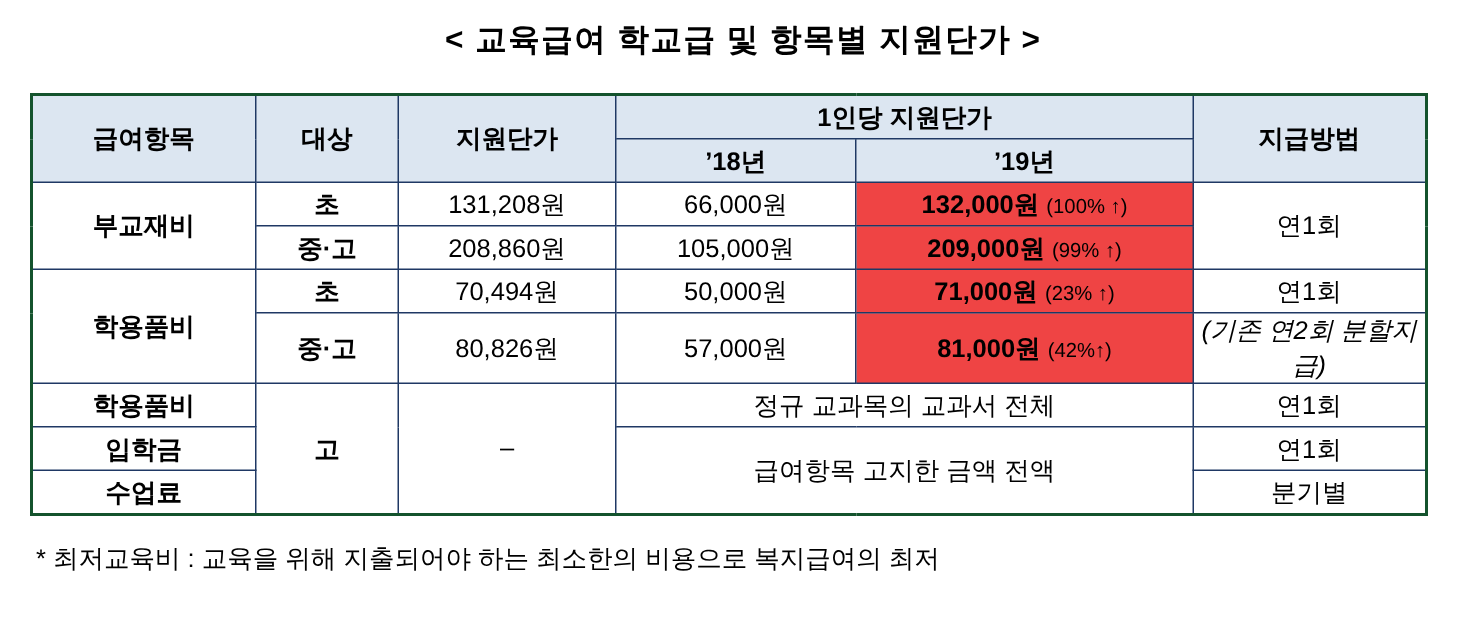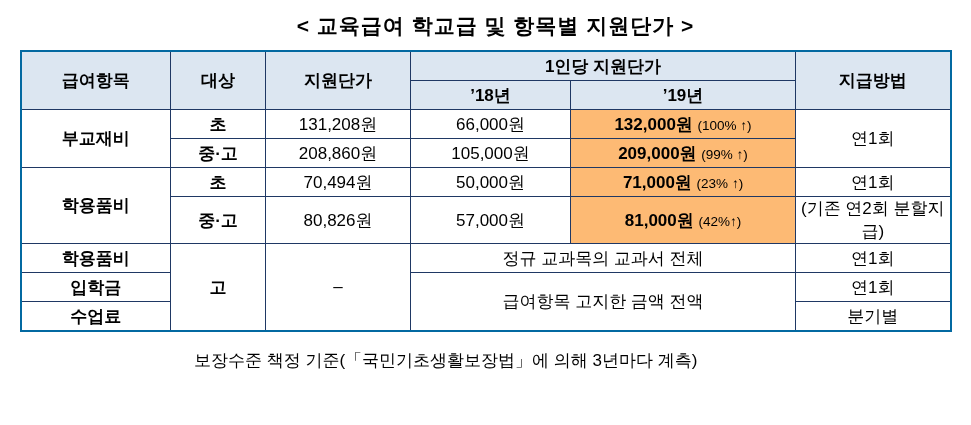--- a/index.html
+++ b/index.html
@@ -19,29 +19,29 @@
     width: 971px;
     height: 425px;
     box-sizing: border-box;
   }
   .title {
     text-align: center;
     font-size: 21px;
     font-weight: bold;
     letter-spacing: 1px;
     padding-top: 12px;
-    padding-bottom: 10px;
+    padding-bottom: 22px;
     margin-left: 20px;
   }
   table.main {
     border-collapse: collapse;
     table-layout: fixed;
     margin: 0 auto;
     width: 930px;
-    border: 2px solid #0369a1;
+    border: 2px solid #14532d;
   }
   table.main td, table.main th {
     border: 1px solid #1f3864;
     text-align: center;
     vertical-align: middle;
     font-size: 17px;
     padding: 0;
     height: 28px;
   }
   .hdr {
@@ -54,29 +54,30 @@
   .thick-top { border-top: 2px solid #1f3864; }
   .thick-bottom { border-bottom: 2px solid #1f3864; }
   .rowlabel {
     font-weight: bold;
     font-size: 18px;
   }
   .num {
     font-size: 17.5px;
   }
   .hl {
-    background: #fdba74;
+    background: #ef4444;
     font-weight: bold;
   }
   .pct {
     font-size: 13.5px;
     font-weight: normal;
   }
   .small-note {
     font-size: 12.5px;
+    font-style: italic;
   }
   .wide-cell {
     font-size: 17.5px;
   }
   .footnote {
     margin-top: 16px;
     font-size: 17px;
     line-height: 1.55;
     padding-left: 24px;
     padding-right: 10px;
@@ -180,16 +181,16 @@
       </tr>
 
       <tr>
         <td class="rowlabel thick-left thick-bottom">수업료</td>
         <td class="thick-right thick-bottom">분기별</td>
       </tr>
     </tbody>
   </table>
 
   <div class="footnote">
-    <span class="l2">보장수준 책정 기준(「국민기초생활보장법」에 의해 3년마다 계측)</span>
+    <span>* 최저교육비 : 교육을 위해 지출되어야 하는 최소한의 비용으로 복지급여의 최저</span>
   </div>
 
 </div>
 
 </body></html>

